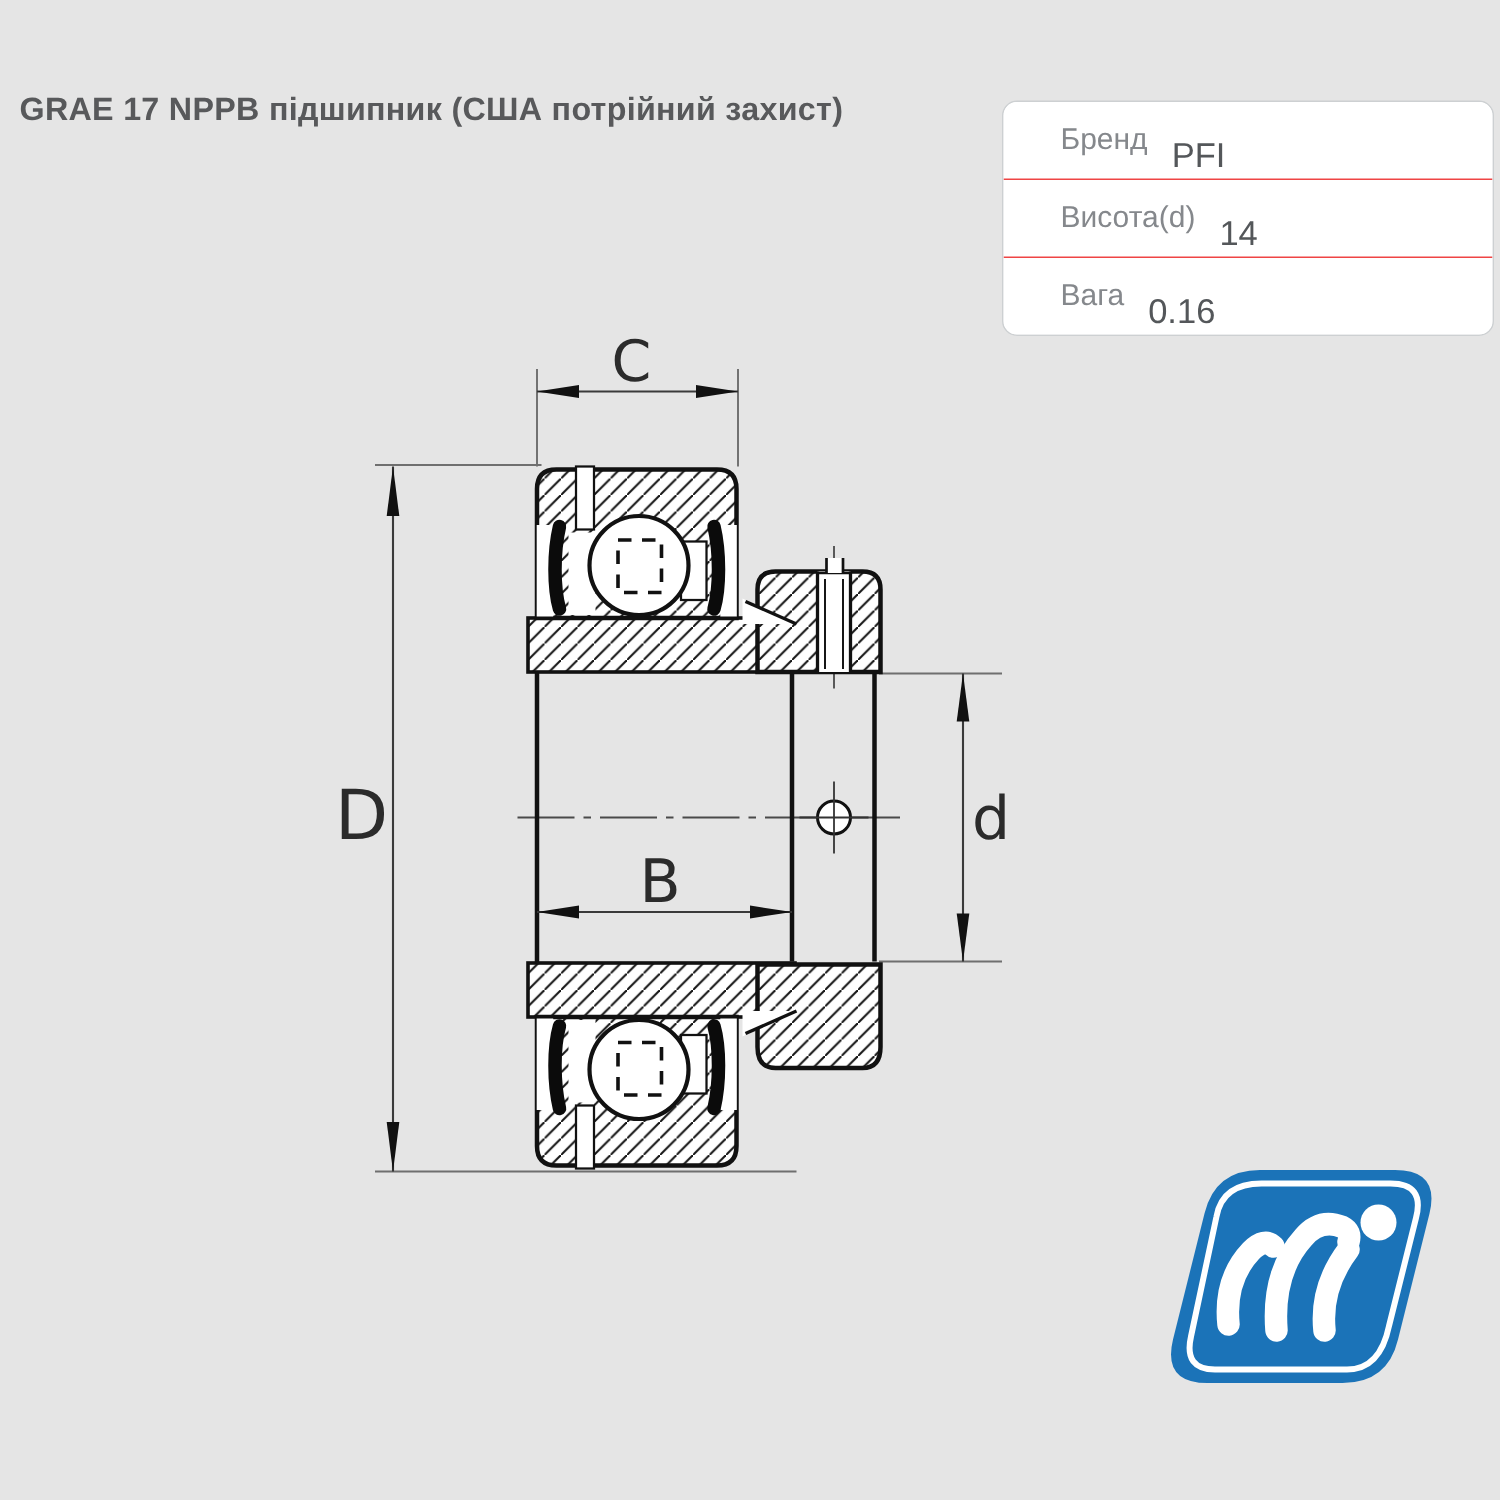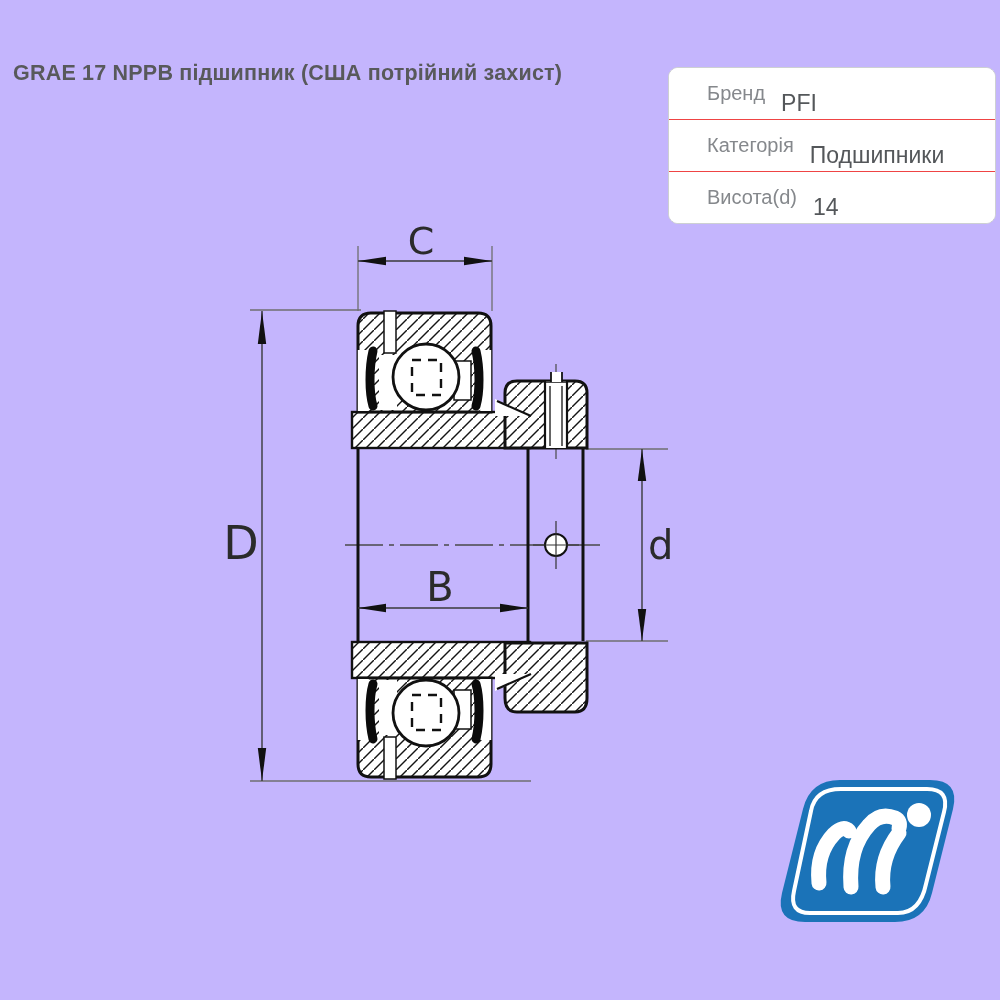--- a/index.html
+++ b/index.html
@@ -1,16 +1,16 @@
 <!DOCTYPE html>
 <html><head>
 <meta charset="utf-8">
 <style>
   html,body{margin:0;padding:0;background:#fff;}
-  .page{position:relative;width:1000px;height:1000px;background:#c4b5fd;overflow:hidden;
+  .page{position:relative;width:1000px;height:1000px;background:#e5e5e5;overflow:hidden;
         font-family:"Liberation Sans",sans-serif;}
 
   
   .title{position:absolute;left:13px;top:61px;font-size:21.5px;font-weight:bold;
          color:#58595b;letter-spacing:.2px;white-space:nowrap;}
 
   
   .spec-table{position:absolute;left:668px;top:67px;width:326px;
               border:1px solid #cdd0d2;border-radius:10px;background:#fff;overflow:hidden;}
   .spec-row{height:51px;display:flex;align-items:center;padding-left:38px;
@@ -29,26 +29,26 @@
 <div class="page">
 
   <div class="title">GRAE 17 NPPB підшипник (США потрійний захист)</div>
 
   <div class="spec-table">
     <div class="spec-row">
       <span class="spec-label">Бренд</span>
       <span class="spec-value">PFI</span>
     </div>
     <div class="spec-row">
-      <span class="spec-label">Категорія</span>
-      <span class="spec-value">Подшипники</span>
+      <span class="spec-label">Висота(d)</span>
+      <span class="spec-value">14</span>
     </div>
     <div class="spec-row">
-      <span class="spec-label">Висота(d)</span>
-      <span class="spec-value">14</span>
+      <span class="spec-label">Вага</span>
+      <span class="spec-value">0.16</span>
     </div>
   </div>
 
   <svg class="drawing" width="1000" height="1000" viewBox="0 0 1000 1000">
     <defs>
       <pattern id="hatch" patternUnits="userSpaceOnUse" width="11" height="11">
         <rect width="11" height="11" fill="#fff"></rect>
         <path d="M-2,13 L13,-2" stroke="#141414" stroke-width="1.4"></path>
       </pattern>
     </defs>

